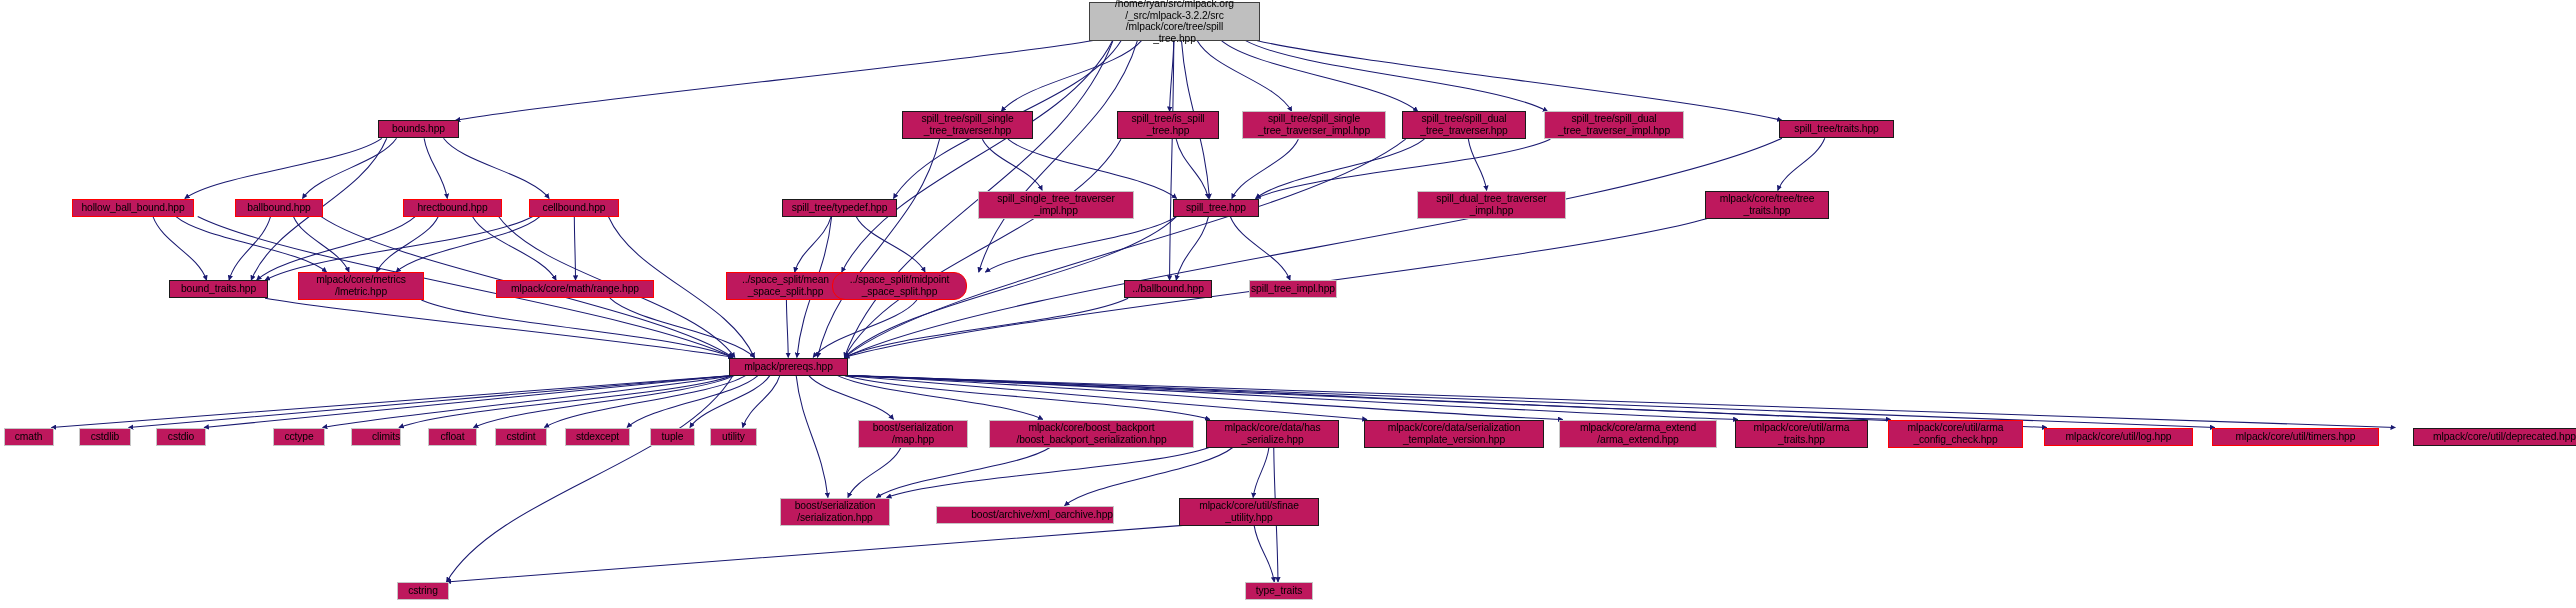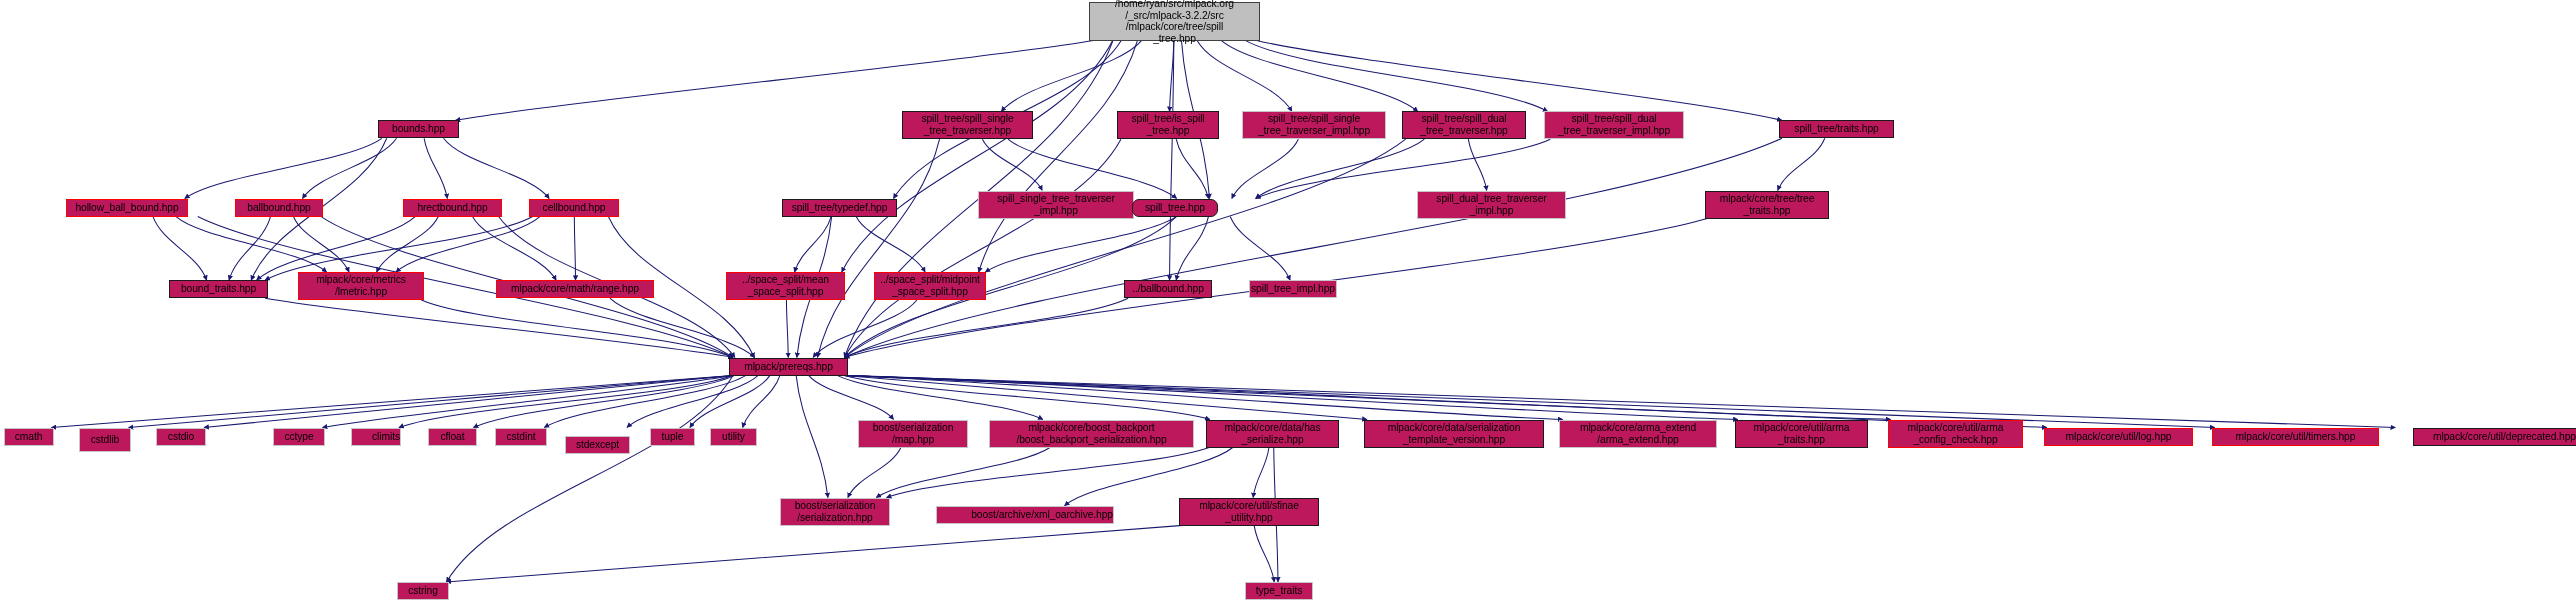--- a/index.html
+++ b/index.html
@@ -169,51 +169,51 @@
 _tree_traverser.hpp</span></div>
       <div class="node n-black" style="left: 1117px; top: 111px; width: 102px; height: 28px; font-size: 10.3px;"><span class="node-label">spill_tree/is_spill
 _tree.hpp</span></div>
       <div class="node n-grey" style="left: 1242px; top: 111px; width: 144px; height: 28px; font-size: 10.3px;"><span class="node-label">spill_tree/spill_single
 _tree_traverser_impl.hpp</span></div>
       <div class="node n-black" style="left: 1402px; top: 111px; width: 124px; height: 28px; font-size: 10.3px;"><span class="node-label">spill_tree/spill_dual
 _tree_traverser.hpp</span></div>
       <div class="node n-grey" style="left: 1544px; top: 111px; width: 140px; height: 28px; font-size: 10.3px;"><span class="node-label">spill_tree/spill_dual
 _tree_traverser_impl.hpp</span></div>
       <div class="node n-black" style="left: 1779px; top: 120px; width: 115px; height: 18px; font-size: 10.3px;"><span class="node-label">spill_tree/traits.hpp</span></div>
-      <div class="node n-red" style="left: 66px; top: 199px; width: 122px; height: 18px; font-size: 10.3px;"><span class="node-label">hollow_ball_bound.hpp</span></div>
+      <div class="node n-red" style="left: 72px; top: 199px; width: 122px; height: 18px; font-size: 10.3px;"><span class="node-label">hollow_ball_bound.hpp</span></div>
       <div class="node n-red" style="left: 235px; top: 199px; width: 88px; height: 18px; font-size: 10.3px;"><span class="node-label">ballbound.hpp</span></div>
       <div class="node n-red" style="left: 403px; top: 199px; width: 99px; height: 18px; font-size: 10.3px;"><span class="node-label">hrectbound.hpp</span></div>
       <div class="node n-red" style="left: 529px; top: 199px; width: 90px; height: 18px; font-size: 10.3px;"><span class="node-label">cellbound.hpp</span></div>
       <div class="node n-black" style="left: 782px; top: 199px; width: 115px; height: 18px; font-size: 10.3px;"><span class="node-label">spill_tree/typedef.hpp</span></div>
       <div class="node n-grey" style="left: 978px; top: 191px; width: 156px; height: 28px; font-size: 10.3px;"><span class="node-label">spill_single_tree_traverser
 _impl.hpp</span></div>
-      <div class="node n-black" style="left: 1132px; top: 199px; width: 86px; height: 18px; font-size: 10.3px; border-radius: 7px;"><span class="node-label">spill_tree.hpp</span></div>
+      <div class="node n-black" style="left: 1173px; top: 199px; width: 86px; height: 18px; font-size: 10.3px;"><span class="node-label">spill_tree.hpp</span></div>
       <div class="node n-grey" style="left: 1417px; top: 191px; width: 149px; height: 28px; font-size: 10.3px;"><span class="node-label">spill_dual_tree_traverser
 _impl.hpp</span></div>
       <div class="node n-black" style="left: 1705px; top: 191px; width: 124px; height: 28px; font-size: 10.3px;"><span class="node-label">mlpack/core/tree/tree
 _traits.hpp</span></div>
       <div class="node n-black" style="left: 169px; top: 280px; width: 99px; height: 18px; font-size: 10.3px;"><span class="node-label">bound_traits.hpp</span></div>
       <div class="node n-red" style="left: 298px; top: 272px; width: 126px; height: 28px; font-size: 10.3px;"><span class="node-label">mlpack/core/metrics
 /lmetric.hpp</span></div>
       <div class="node n-red" style="left: 496px; top: 280px; width: 158px; height: 18px; font-size: 10.3px;"><span class="node-label">mlpack/core/math/range.hpp</span></div>
       <div class="node n-red" style="left: 726px; top: 272px; width: 119px; height: 28px; font-size: 10.3px;"><span class="node-label">../space_split/mean
 _space_split.hpp</span></div>
-      <div class="node n-red" style="left: 874px; top: 272px; width: 112px; height: 28px; font-size: 10.3px;"><span class="node-label">../space_split/midpoint
+      <div class="node n-red" style="left: 832px; top: 272px; width: 135px; height: 28px; font-size: 10.3px; border-radius: 13px;"><span class="node-label">../space_split/midpoint
 _space_split.hpp</span></div>
       <div class="node n-black" style="left: 1124px; top: 280px; width: 88px; height: 18px; font-size: 10.3px;"><span class="node-label">../ballbound.hpp</span></div>
       <div class="node n-grey" style="left: 1249px; top: 280px; width: 88px; height: 18px; font-size: 10.3px;"><span class="node-label">spill_tree_impl.hpp</span></div>
       <div class="node n-black" style="left: 729px; top: 358px; width: 119px; height: 18px; font-size: 10.3px;"><span class="node-label">mlpack/prereqs.hpp</span></div>
       <div class="node n-grey" style="left: 3.6px; top: 428px; width: 50px; height: 18px; font-size: 10.3px;"><span class="node-label">cmath</span></div>
-      <div class="node n-grey" style="left: 79px; top: 428px; width: 52px; height: 24px; font-size: 10.3px;"><span class="node-label">cstdlib</span></div>
+      <div class="node n-grey" style="left: 79px; top: 428px; width: 52px; height: 18px; font-size: 10.3px;"><span class="node-label">cstdlib</span></div>
       <div class="node n-grey" style="left: 156px; top: 428px; width: 50px; height: 18px; font-size: 10.3px;"><span class="node-label">cstdio</span></div>
       <div class="node n-grey" style="left: 273px; top: 428px; width: 52px; height: 18px; font-size: 10.3px;"><span class="node-label">cctype</span></div>
       <div class="node n-grey" style="left: 351px; top: 428px; width: 50px; height: 18px; font-size: 10.3px; padding-left: 20px;"><span class="node-label">climits</span></div>
       <div class="node n-grey" style="left: 428px; top: 428px; width: 49px; height: 18px; font-size: 10.3px;"><span class="node-label">cfloat</span></div>
       <div class="node n-grey" style="left: 495px; top: 428px; width: 52px; height: 18px; font-size: 10.3px;"><span class="node-label">cstdint</span></div>
-      <div class="node n-grey" style="left: 565px; top: 428px; width: 65px; height: 18px; font-size: 10.3px; margin-top: 8px;"><span class="node-label">stdexcept</span></div>
+      <div class="node n-grey" style="left: 565px; top: 428px; width: 65px; height: 18px; font-size: 10.3px;"><span class="node-label">stdexcept</span></div>
       <div class="node n-grey" style="left: 650px; top: 428px; width: 45px; height: 18px; font-size: 10.3px;"><span class="node-label">tuple</span></div>
       <div class="node n-grey" style="left: 710px; top: 428px; width: 47px; height: 18px; font-size: 10.3px;"><span class="node-label">utility</span></div>
       <div class="node n-grey" style="left: 858px; top: 420px; width: 110px; height: 28px; font-size: 10.3px;"><span class="node-label">boost/serialization
 /map.hpp</span></div>
       <div class="node n-grey" style="left: 989px; top: 420px; width: 205px; height: 28px; font-size: 10.3px;"><span class="node-label">mlpack/core/boost_backport
 /boost_backport_serialization.hpp</span></div>
       <div class="node n-black" style="left: 1206px; top: 420px; width: 133px; height: 28px; font-size: 10.3px;"><span class="node-label">mlpack/core/data/has
 _serialize.hpp</span></div>
       <div class="node n-black" style="left: 1364px; top: 420px; width: 180px; height: 28px; font-size: 10.3px;"><span class="node-label">mlpack/core/data/serialization
 _template_version.hpp</span></div>

